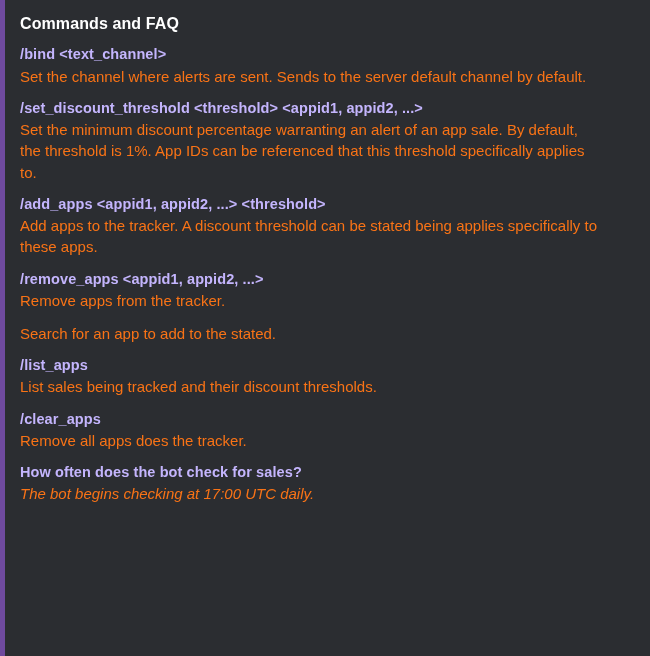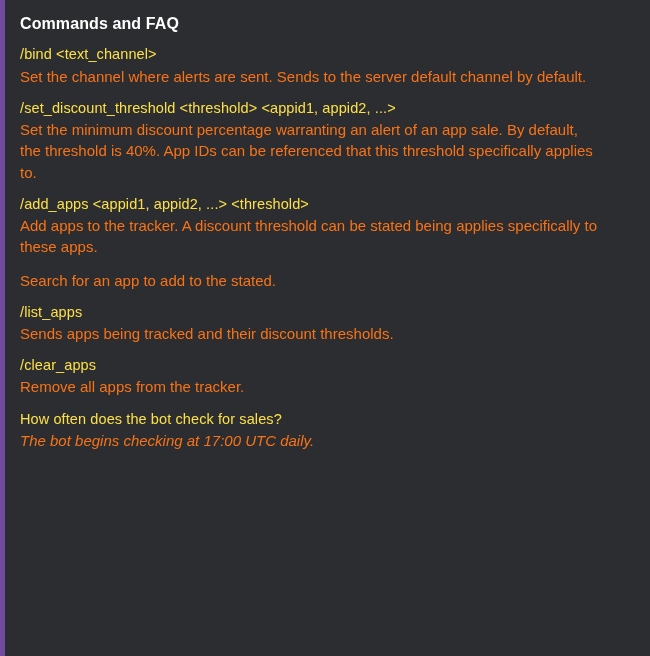--- a/index.html
+++ b/index.html
@@ -39,23 +39,23 @@
   }
 
   .field {
     margin-bottom: 12px;
   }
   .field:last-child {
     margin-bottom: 0;
   }
 
   .field-name {
-    color: #fde047;
+    color: #c4b5fd;
     font-size: 14.5px;
-    font-weight: normal;
+    font-weight: bold;
     line-height: 1.32;
     margin: 0 0 1px 0;
     letter-spacing: 0.1px;
   }
 
   .field-value {
     color: #f97316;
     font-size: 15px;
     font-weight: normal;
     line-height: 1.42;
@@ -86,41 +86,45 @@
 
   <div class="fields">
 
     <div class="field">
       <div class="field-name">/bind &lt;text_channel&gt;</div>
       <div class="field-value">Set the channel where alerts are sent. Sends to the server default channel by default.</div>
     </div>
 
     <div class="field">
       <div class="field-name">/set_discount_threshold &lt;threshold&gt; &lt;appid1, appid2, ...&gt;</div>
-      <div class="field-value">Set the minimum discount percentage warranting an alert of an app sale. By default, the threshold is 40%. App IDs can be referenced that this threshold specifically applies to.</div>
+      <div class="field-value">Set the minimum discount percentage warranting an alert of an app sale. By default, the threshold is 1%. App IDs can be referenced that this threshold specifically applies to.</div>
     </div>
 
     <div class="field">
       <div class="field-name">/add_apps &lt;appid1, appid2, ...&gt; &lt;threshold&gt;</div>
       <div class="field-value">Add apps to the tracker. A discount threshold can be stated being applies specifically to these apps.</div>
     </div>
 
+    <div class="field">
+      <div class="field-name">/remove_apps &lt;appid1, appid2, ...&gt;</div>
+      <div class="field-value">Remove apps from the tracker.</div>
+    </div>
 
     <div class="field">
       <div class="field-value">Search for an app to add to the stated.</div>
     </div>
 
     <div class="field">
       <div class="field-name">/list_apps</div>
-      <div class="field-value">Sends apps being tracked and their discount thresholds.</div>
+      <div class="field-value">List sales being tracked and their discount thresholds.</div>
     </div>
 
     <div class="field">
       <div class="field-name">/clear_apps</div>
-      <div class="field-value">Remove all apps from the tracker.</div>
+      <div class="field-value">Remove all apps does the tracker.</div>
     </div>
 
     <div class="faq-row">
       <div class="field">
         <div class="field-name">How often does the bot check for sales?</div>
         <div class="field-value">The bot begins checking at 17:00 UTC daily.</div>
       </div>
     </div>
 
   </div>

